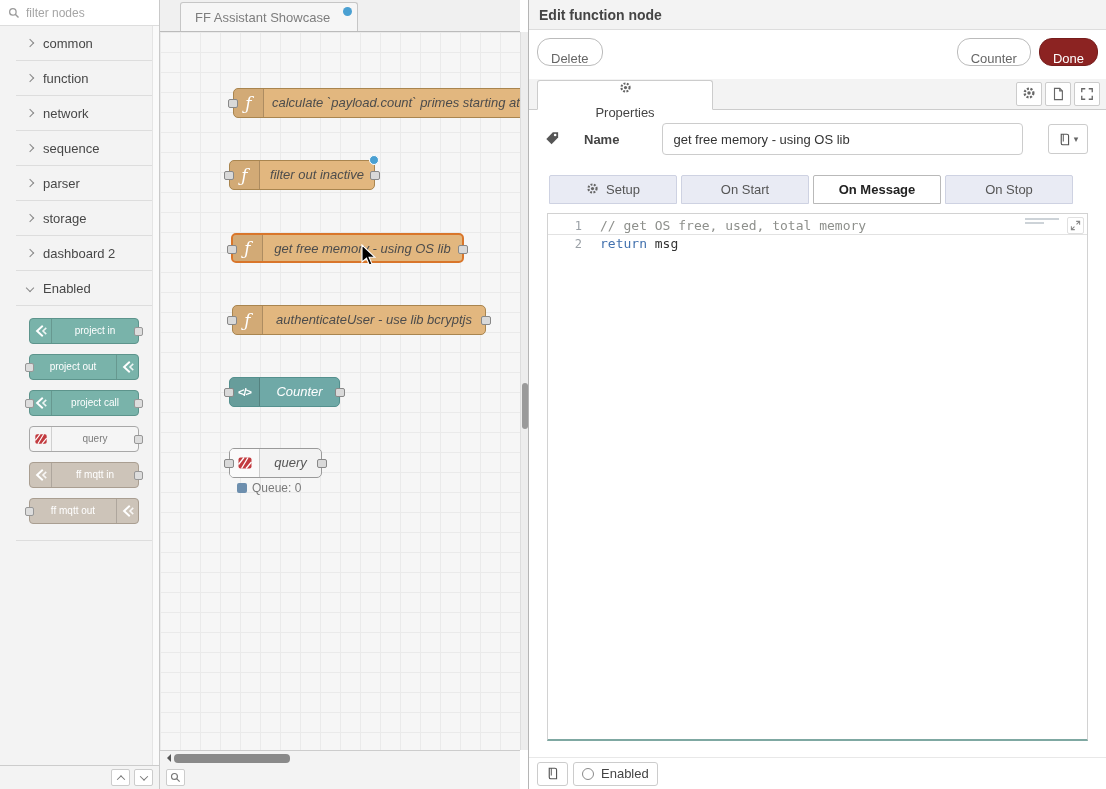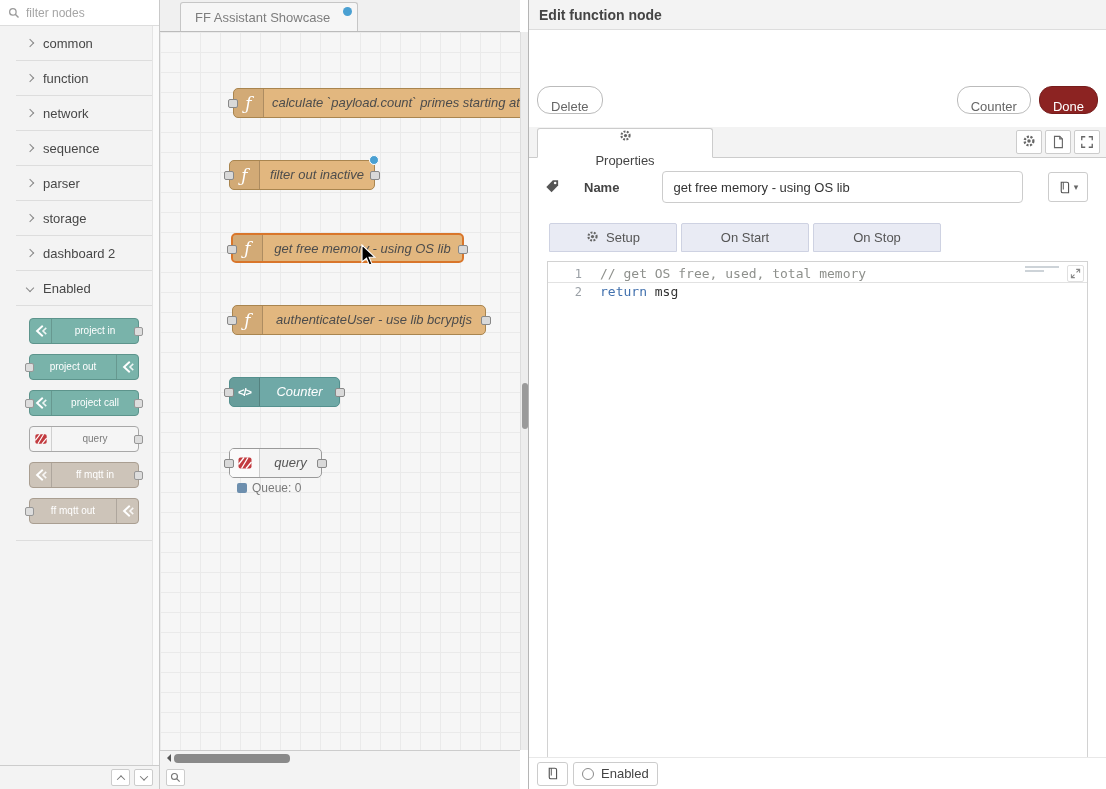--- a/index.html
+++ b/index.html
@@ -67,21 +67,21 @@
   .harrow{position:absolute;left:3px;top:3px;width:0;height:0;border:4px solid transparent;border-right-color:#555;}
   .canvas-footer{position:absolute;left:0;right:0;bottom:0;height:24px;background:#f3f3f3;display:flex;align-items:center;padding:0 6px;gap:4px;}
   .vscroll{position:absolute;left:520px;top:32px;width:8px;bottom:39px;background:#ededed;border-left:1px solid #ddd;}
   .vthumb{position:absolute;top:351px;left:1px;width:6px;height:46px;background:#9a9a9a;border-radius:3px;}
   .cursor-overlay{position:absolute;left:198px;top:212px;width:18px;height:24px;pointer-events:none;z-index:50;}
 
   
   .panel{position:absolute;left:528px;top:0;width:578px;height:100%;background:#fff;border-left:1px solid #b5b5b5;}
   .panel-header{height:30px;background:#f3f3f3;border-bottom:1px solid #ddd;display:flex;align-items:center;padding:0 10px;font-weight:bold;font-size:14px;color:#444;}
   .btnrow{display:flex;align-items:center;padding:8px;gap:8px;}
-  .btn{height:28px;padding:12px 13px;background:#fff;border:1px solid #bbb;border-radius:13px;color:#666;font-size:13px;cursor:pointer;font-family:inherit;margin-top:48px;}
+  .btn{height:28px;padding:12px 13px;background:#fff;border:1px solid #bbb;border-radius:13px;color:#666;font-size:13px;cursor:pointer;font-family:inherit;}
   .btn-done{background:#8c2322;border-color:#761d1c;color:#fff;}
   .spacer{flex:1;}
   .proptabs{position:relative;height:31px;background:#f3f3f3;border-bottom:1px solid #ccc;margin-top:5px;padding-left:8px;display:flex;align-items:flex-end;}
   .proptab{height:30px;width:176px;background:#fff;border:1px solid #ccc;border-bottom:1px solid #fff;border-radius:3px 3px 0 0;display:flex;align-items:center;gap:8px;padding:0 12px;color:#444;position:relative;top:1px;cursor:pointer;flex-direction:column;}
   .right-icons{position:absolute;right:6px;top:3px;display:flex;gap:3px;}
   .icon-btn{width:26px;height:24px;background:#fff;border:1px solid #ccc;border-radius:2px;display:flex;align-items:center;justify-content:center;cursor:pointer;}
   .icon-btn svg{width:14px;height:14px;}
   .namerow{display:flex;align-items:center;gap:25px;padding:13px 18px 10px 16px;}
   .namerow .tag-ic svg{width:14px;height:14px;}
   .namerow label{font-weight:bold;color:#444;}
@@ -378,20 +378,23 @@
         <div class="ftab">
           <span><svg viewBox="0 0 16 16" width="13" height="13">
               <circle cx="8" cy="8" r="5" fill="none" stroke="#666" stroke-width="2.6" stroke-dasharray="2.4 1.7"></circle>
               <circle cx="8" cy="8" r="2" fill="#666"></circle>
             </svg></span>
           <span>Setup</span>
         </div>
         <div class="ftab">
           <span>On Start</span>
         </div>
+        <div class="ftab active">
+          <span>On Message</span>
+        </div>
         <div class="ftab">
           <span>On Stop</span>
         </div>
       </div>
 
     <div class="editor">
       <div class="minimap">
         <div class="mm"></div>
         <div class="mm short"></div>
       </div>

